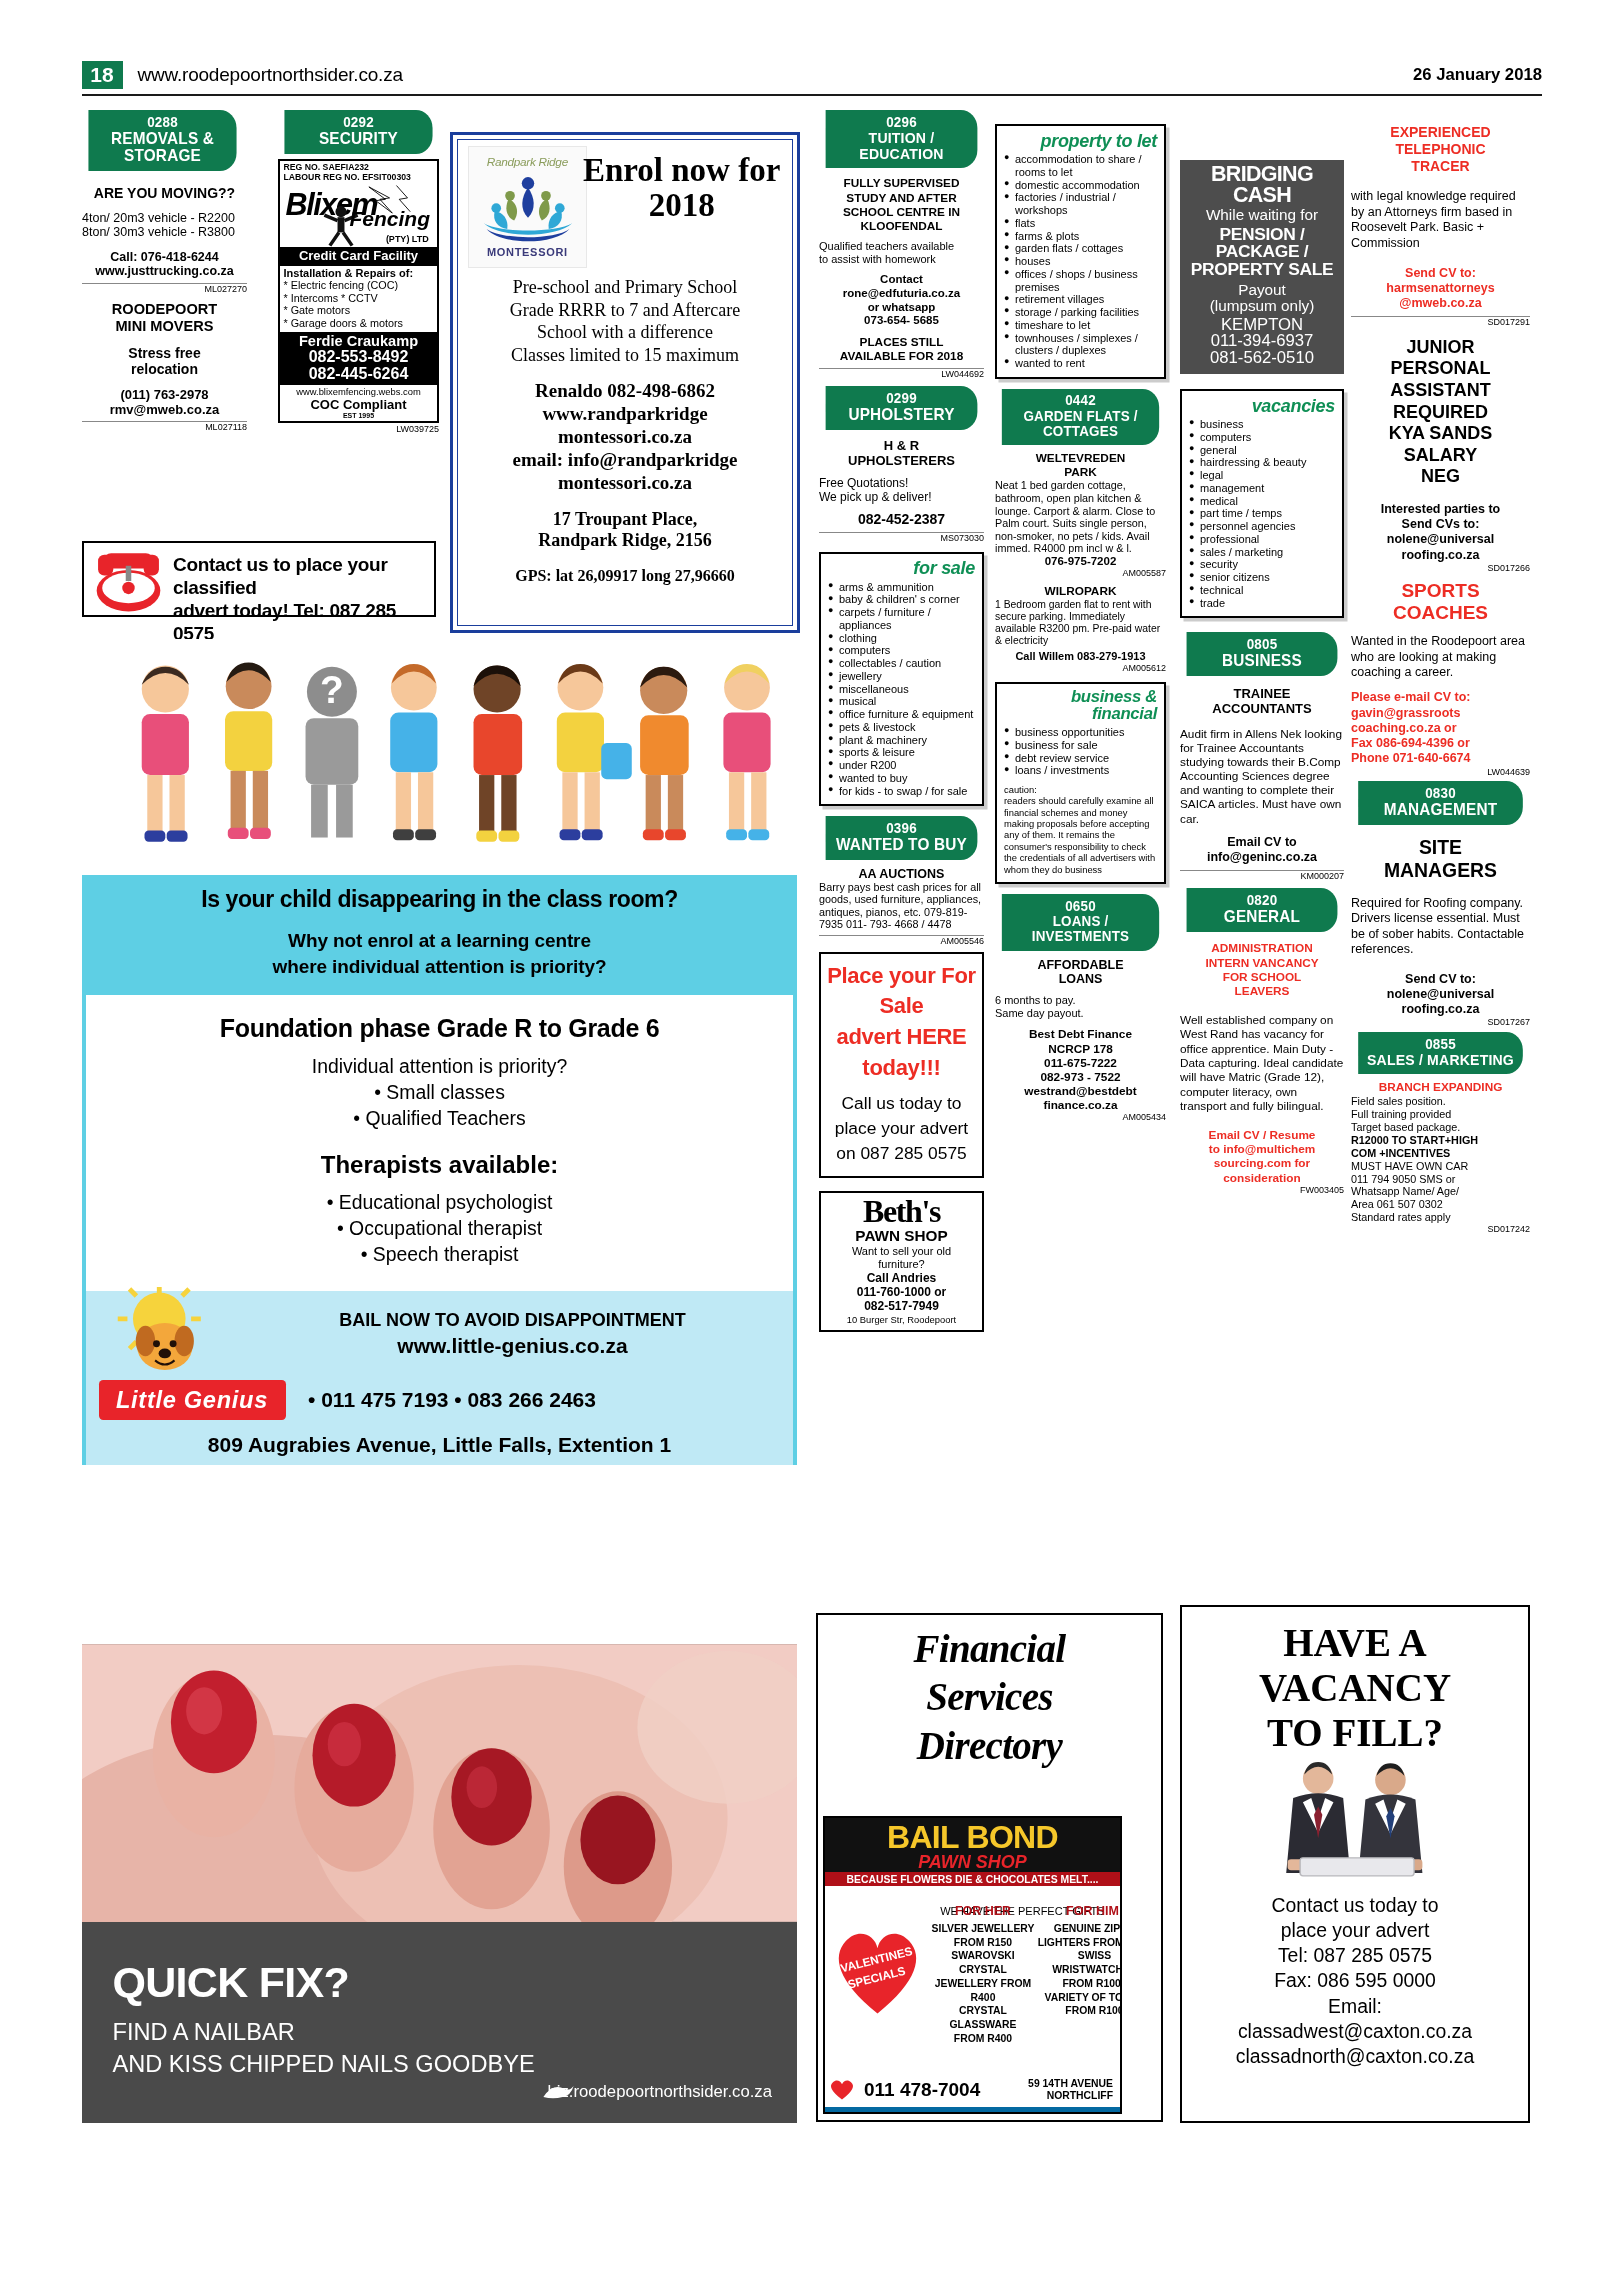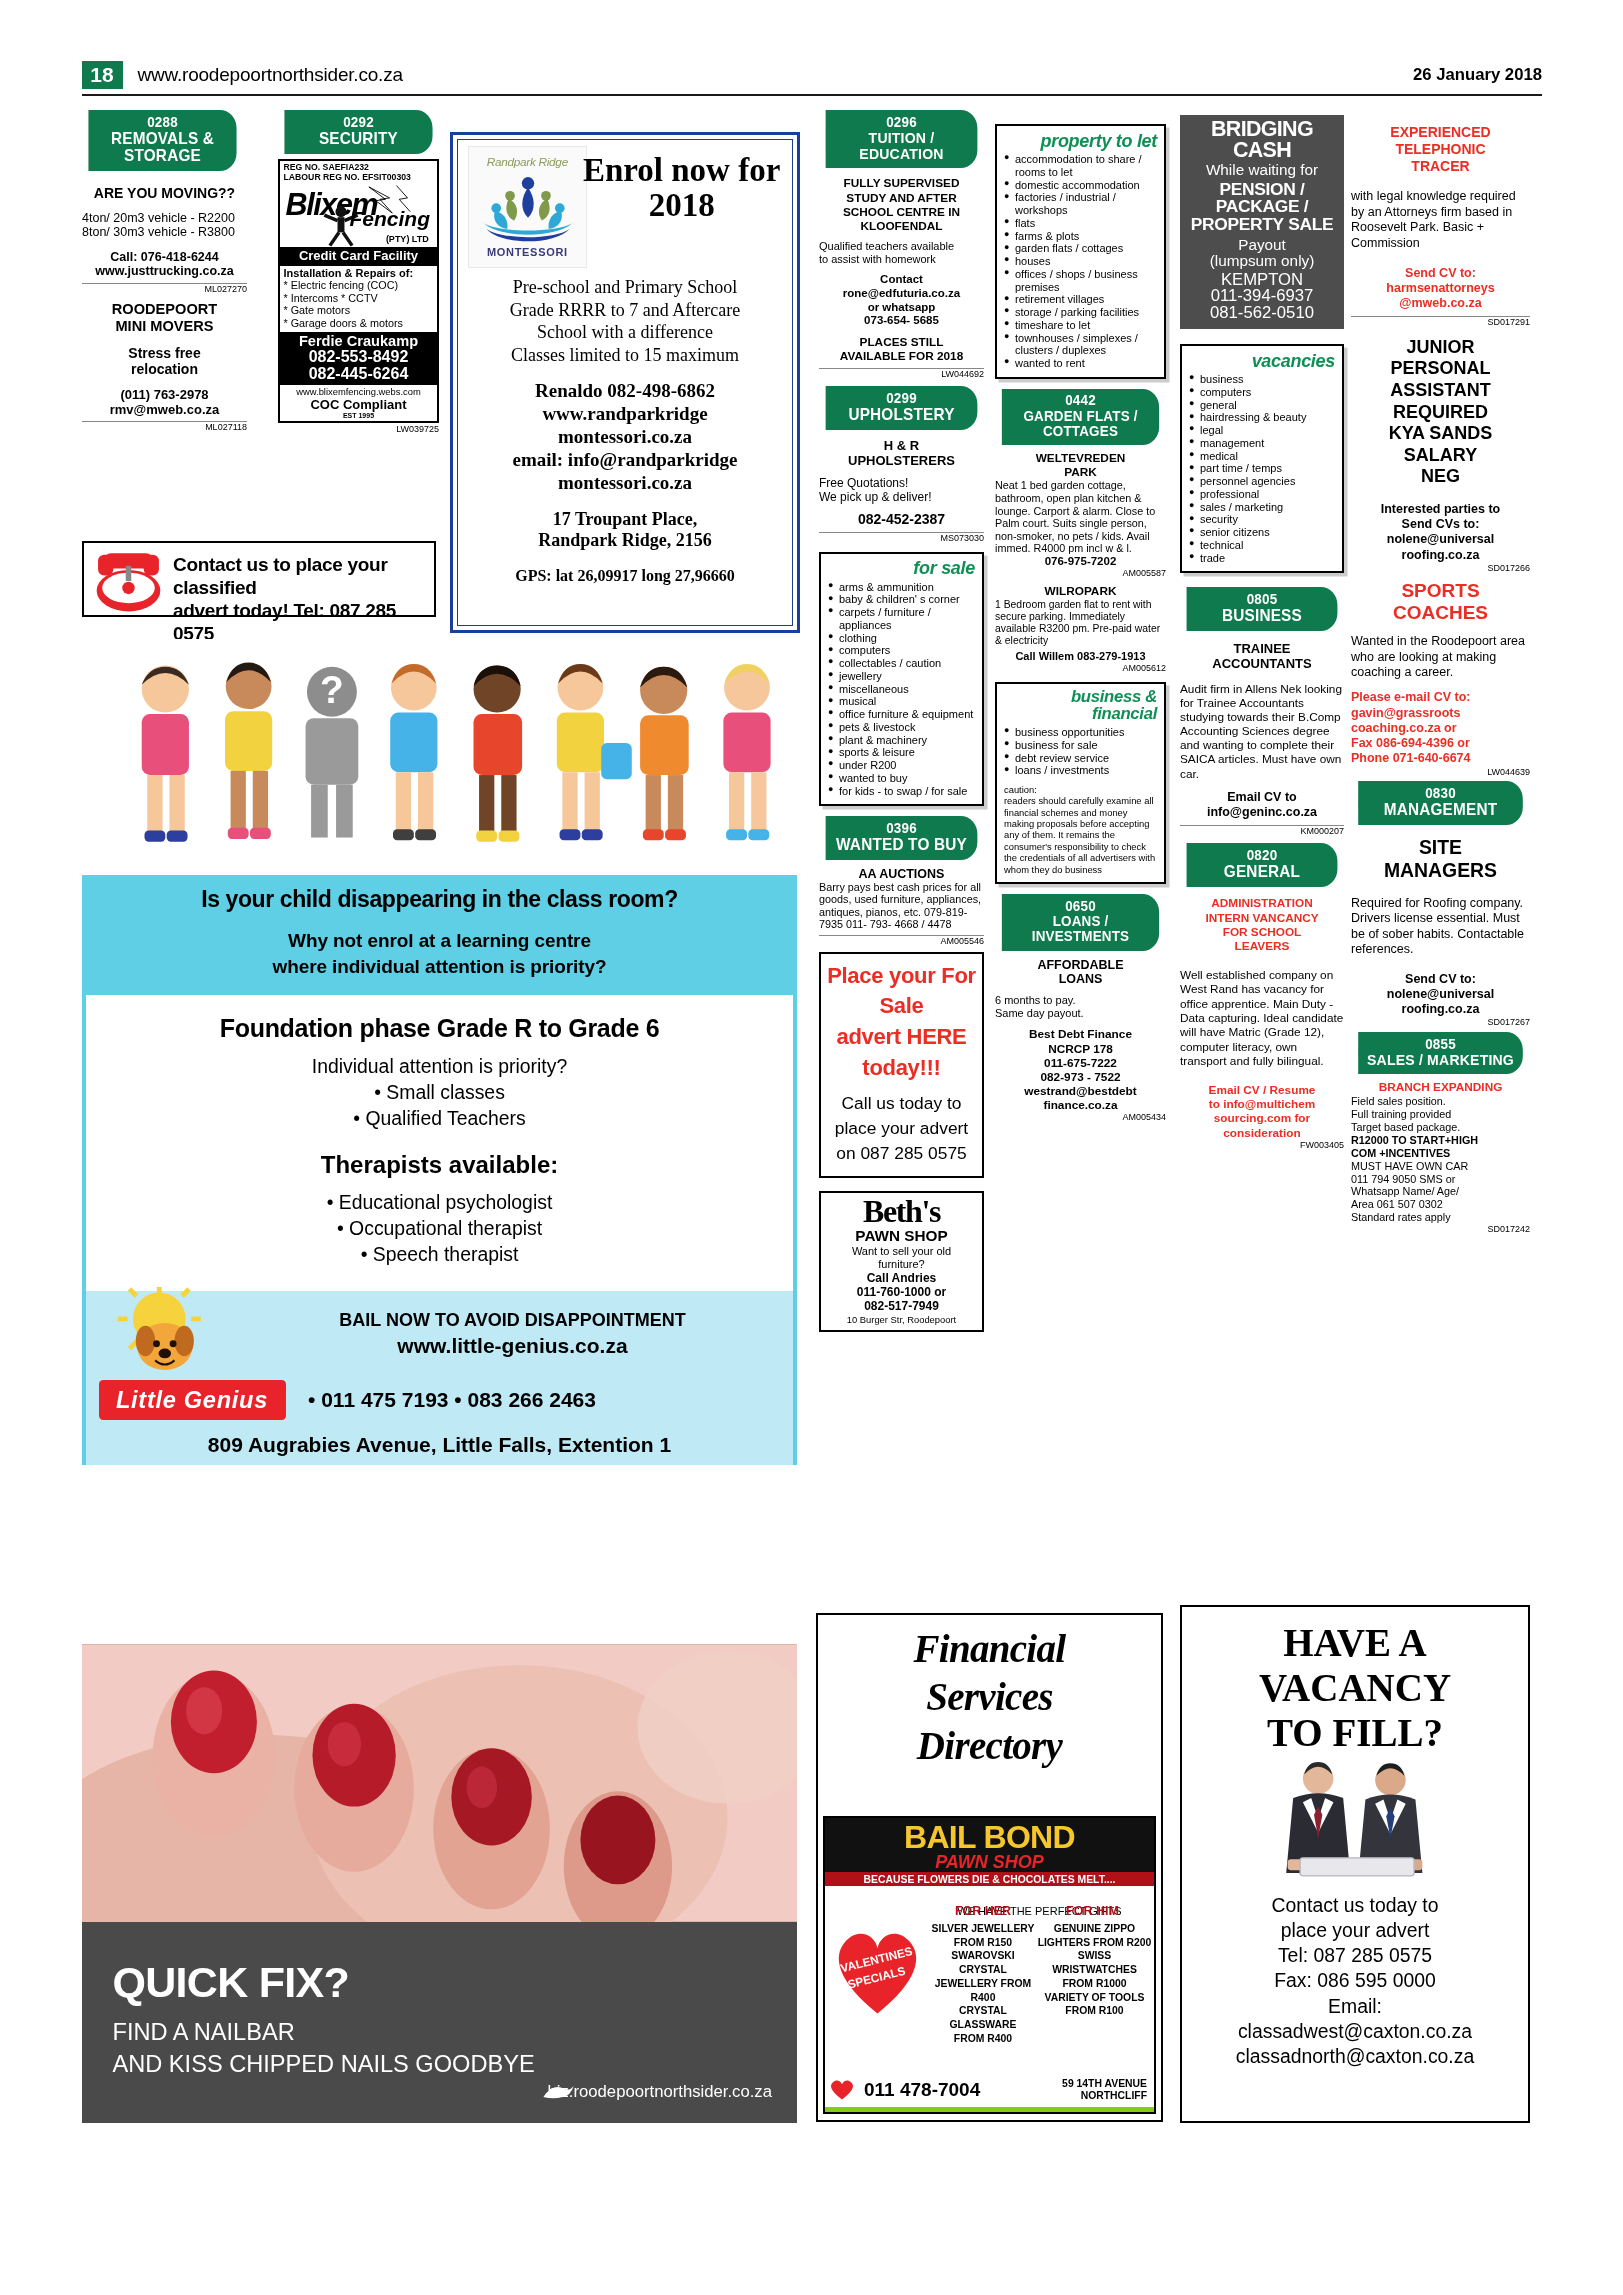--- a/index.html
+++ b/index.html
@@ -97,21 +97,21 @@
   .mbody .gps { font-weight: bold; margin-top: 14px; font-size: 16px; }
 
   
   #c4 { left: 819px; top: 110px; width: 165px; }
 
   
   #c5 { left: 995px; top: 124px; width: 171px; }
 
   
   #c6 { left: 1180px; top: 115px; width: 164px; }
-  .bridge { background: #4d4d4d; color:#fff; text-align:center; padding: 3.5px 2.8px 7px; }
+  .bridge { background: #4d4d4d; color:#fff; text-align:center; padding: 3.5px 2.8px 7px; margin-top: 45px; }
   .bridge .l1 { font-size: 21.5px; font-weight: bold; letter-spacing:-0.7px; line-height:1; }
   .bridge .l2 { font-size: 15.3px; line-height:1.05; }
   .bridge .l3 { font-size: 17.4px; font-weight:bold; line-height:1.0; letter-spacing:-0.3px; margin-top:3.5px; }
   .bridge .l4 { font-size: 15.3px; line-height:1.05; margin-top:3.5px;}
   .bridge .l5 { font-size: 16.7px; line-height:1.0; margin-top:2.8px;}
   .bridge .l6 { font-size: 16.7px; line-height:1.0; }
 
   
   #c7 { left: 1351px; top: 124px; width: 179px; }
   #litt { left: 82px; top: 639px; width: 715px; height: 770px; }
@@ -135,21 +135,21 @@
   #nail { left: 82px; top: 1644px; width: 715px; height: 479px; background:#4a4a4a; overflow:hidden; position:absolute; }
   #nail .photo { position:absolute; left:0; top:0; width: 715px; height: 278px; overflow:hidden; }
   #nail .qf { position:absolute; left: 30.5px; top: 314px; font-size: 43px; font-weight: bold; color:#fff; letter-spacing:-0.7px; }
   #nail .l1 { position:absolute; left: 30.5px; top: 375px; font-size: 23.6px; color:#fff; }
   #nail .l2 { position:absolute; left: 30.5px; top: 407px; font-size: 23.6px; color:#fff; }
   #nail .biz { position:absolute; right: 25px; bottom: 21px; font-size: 16.7px; color:#fff; }
 
   
   #fsd { left: 816px; top: 1613px; width: 347px; height: 509px; border: 2.1px solid #000; background:#fff; }
   #fsd .t { text-align:center; font-family:"Liberation Serif", serif; font-style: italic; font-weight: bold; font-size: 39px; line-height: 1.25; margin-top: 9.7px; letter-spacing:-0.7px;}
-  #bail { position:absolute; left: 823px; top: 1816px; width: 333px; height: 298px; border: 2.1px solid #000; background:#84cc16; overflow:hidden;}
+  #bail { position:absolute; left: 823px; top: 1816px; width: 299px; height: 298px; border: 2.1px solid #000; background:#0369a1; overflow:hidden;}
 
   
   #vac { left: 1180px; top: 1605px; width: 350px; height: 518px; border: 2.1px solid #000; background:#fff; }
   #vac .h { text-align:center; font-family: "Liberation Serif", serif; font-weight: bold; font-size: 39px; line-height: 1.16; margin-top: 12.5px; }
   #vac .c { text-align:center; font-size: 19.4px; line-height: 1.3; margin-top: 5.6px; }
   #vac .people { height: 132px; position: relative; }
 
   .sep { border-top: 1.4px solid #888; margin: 4.2px 0 0; }
   .mini { font-size: 9px; text-align: right; }
   .spacer6 { height: 4.2px; } .spacer10 { height: 7px; } .spacer14 { height: 9.7px; }

